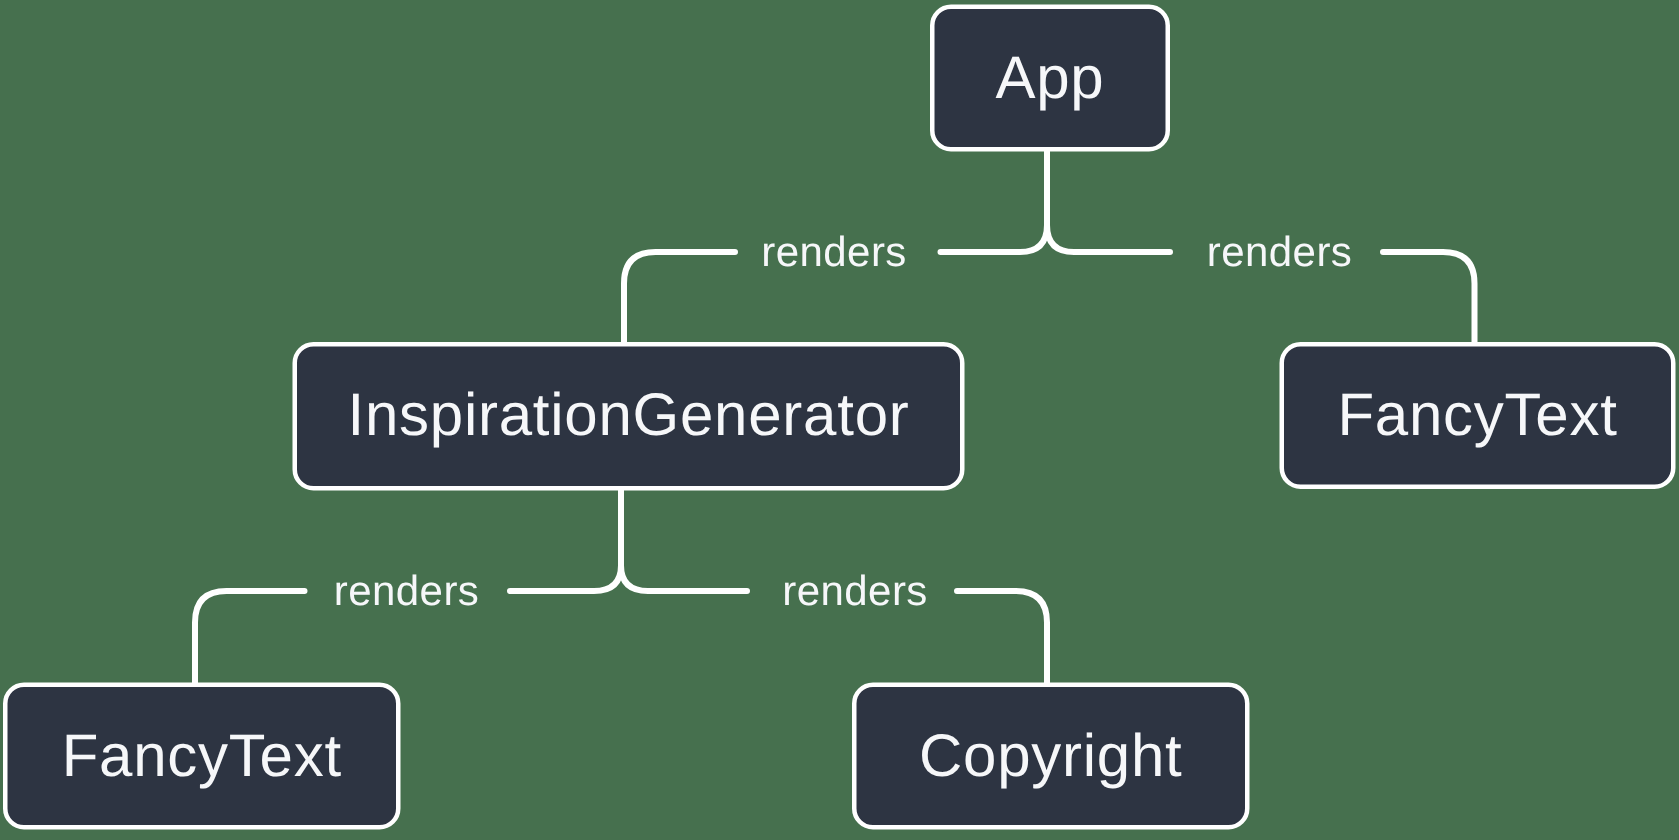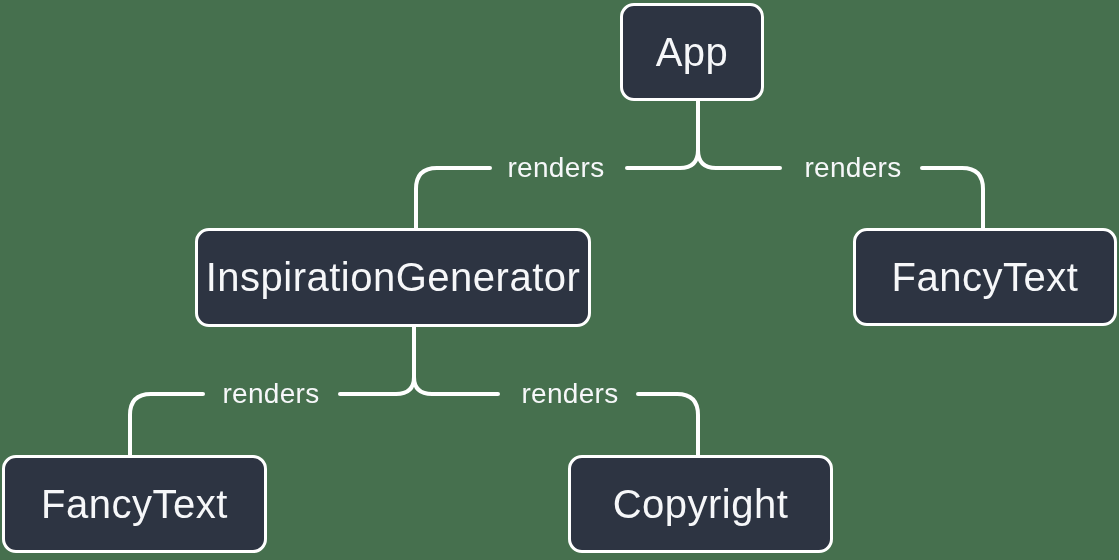--- a/index.html
+++ b/index.html
@@ -41,22 +41,22 @@
     border-radius: 14px;
     display: flex;
     align-items: center;
     justify-content: center;
     color: var(--text);
     font-size: 40px;
     font-weight: 400;
     letter-spacing: 0.5px;
     white-space: nowrap;
   }
-  .node-app        { left: 620px; top: 3px;   width: 144px; height: 98px; }
-  .node-ig         { left: 195px; top: 228px; width: 396px; height: 99px; }
+  .node-app        { left: 620px; top: 3px;   width: 160px; height: 98px; }
+  .node-ig         { left: 195px; top: 228px; width: 448px; height: 99px; }
   .node-ft-right   { left: 853px; top: 228px; width: 264px; height: 98px; }
   .node-ft-left    { left: 2px;   top: 455px; width: 265px; height: 98px; }
   .node-copyright  { left: 568px; top: 455px; width: 265px; height: 98px; }
   .edge-label {
     position: absolute;
     transform: translate(-50%, -50%);
     color: var(--text);
     font-size: 28px;
     font-weight: 400;
     letter-spacing: 0.3px;

